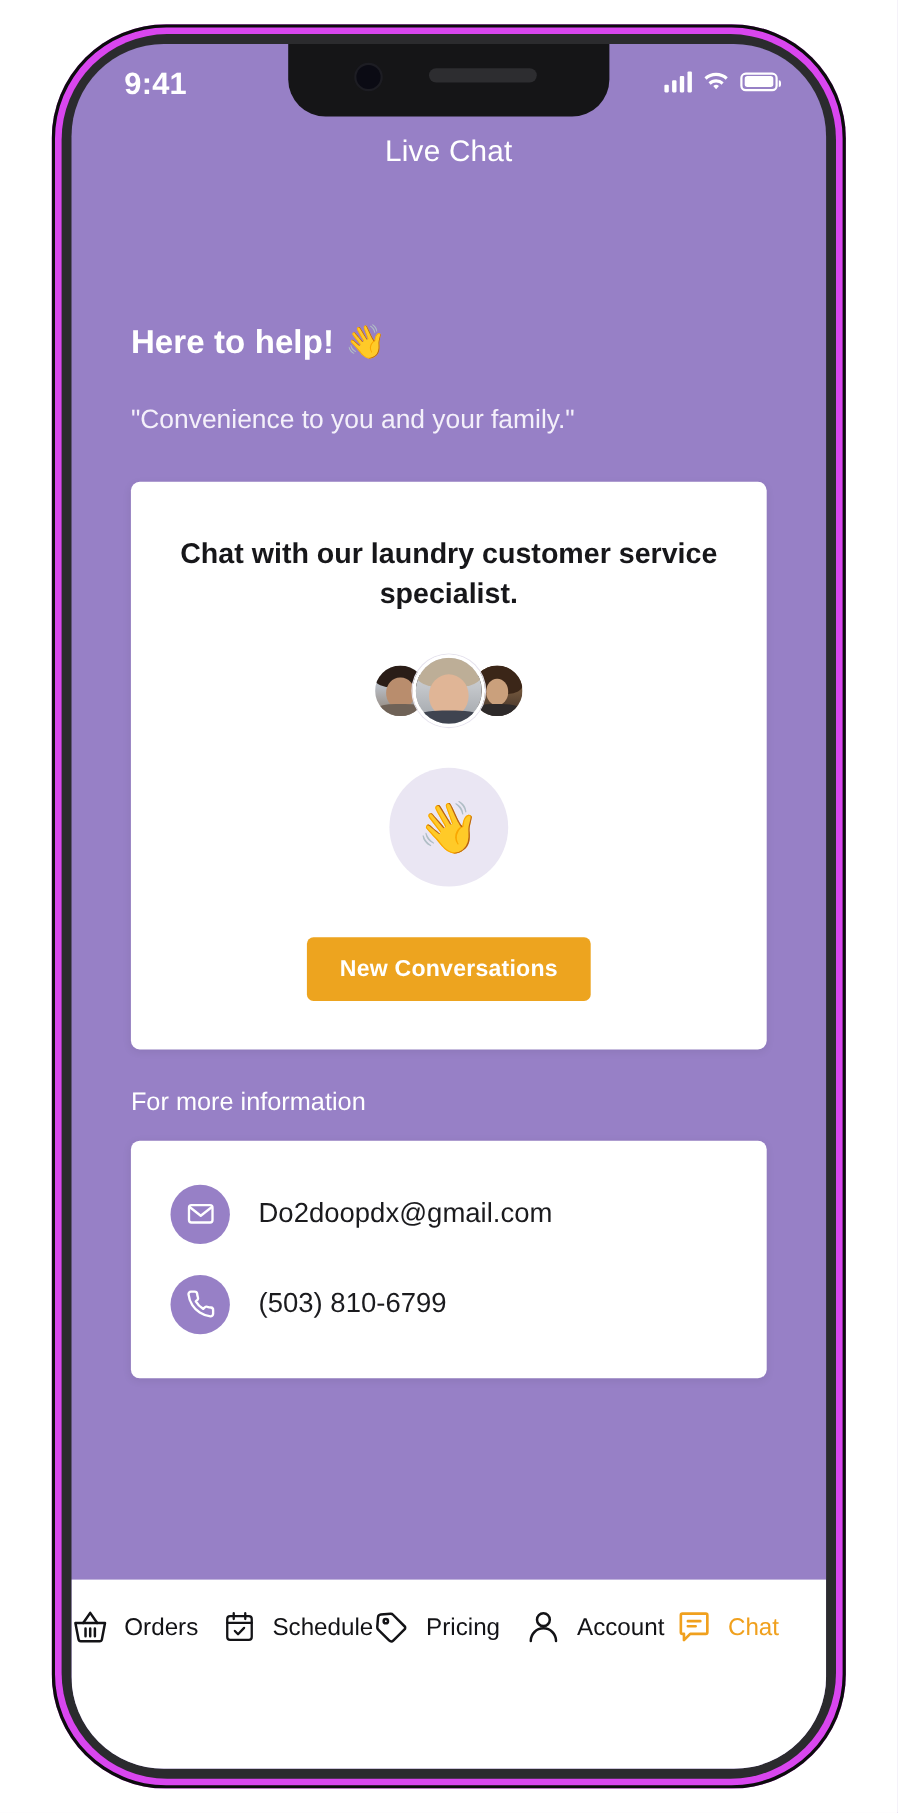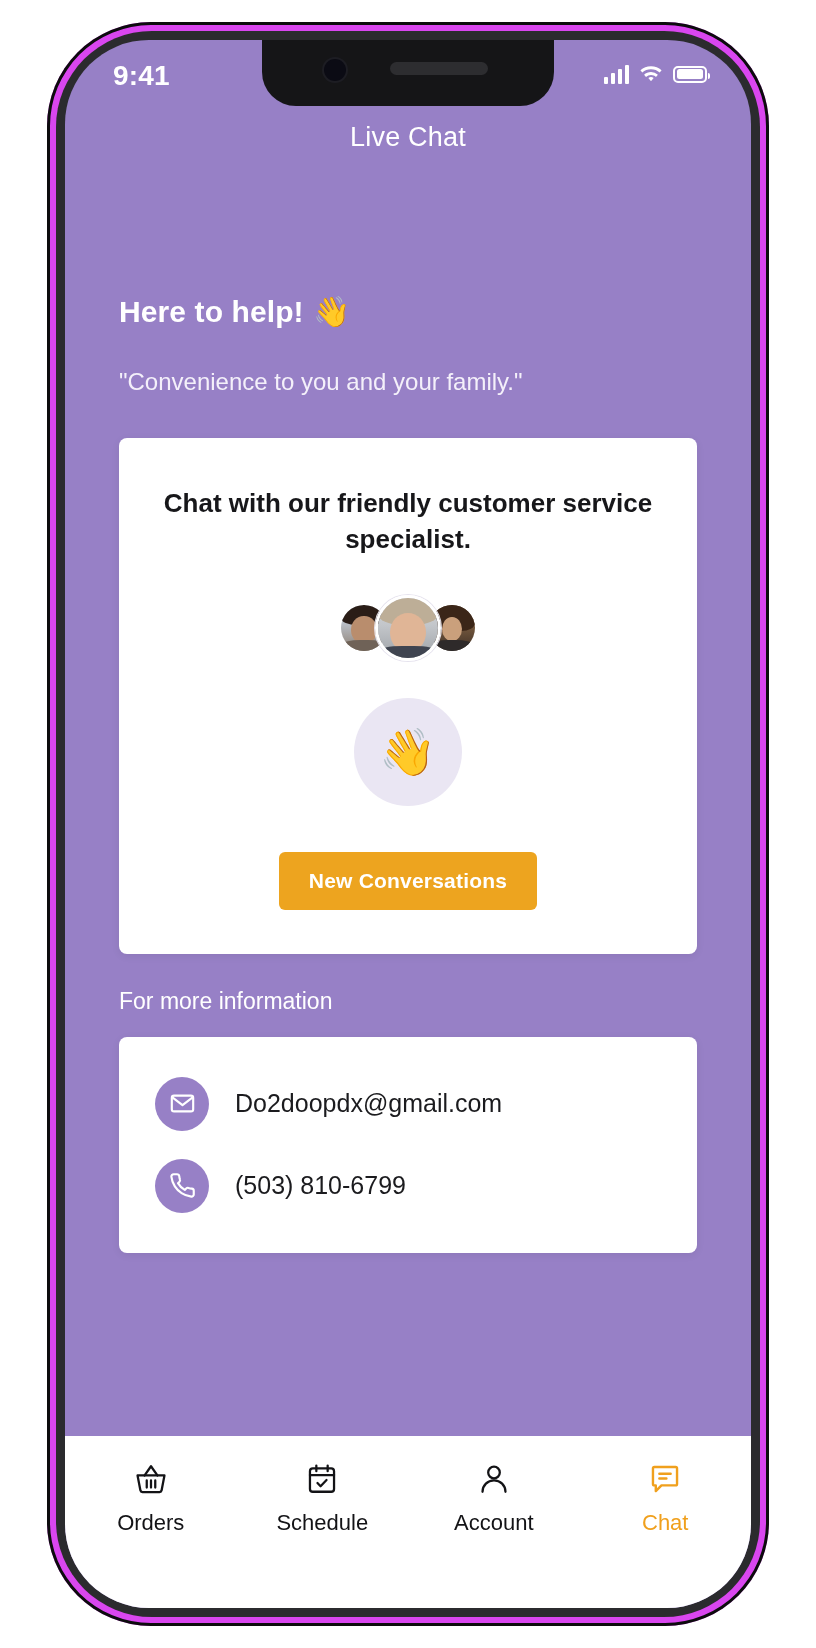--- a/index.html
+++ b/index.html
@@ -294,21 +294,21 @@
     background: #ffffff;
     display: flex;
     align-items: flex-start;
     justify-content: space-around;
     padding-top: 26px;
     z-index: 30;
   }
   .tab {
     width: 20%;
     display: flex;
-    flex-direction: column;
+    flex-direction: row;
     align-items: center;
     gap: 14px;
     cursor: pointer;
   }
   .tab svg { width: 34px; height: 34px; display: block; }
   .tab-label {
     font-size: 22px;
     font-weight: 500;
     color: #131316;
   }
@@ -370,21 +370,21 @@
         <div class="hero-head">
           <span>Here to help!</span>
           <span class="hero-emoji">👋</span>
         </div>
         <div class="hero-sub">
           <div>"Convenience to you and your family."</div>
         </div>
       </div>
 
       <div class="chat-card">
-        <div class="chat-card-title">Chat with our friendly customer service specialist.</div>
+        <div class="chat-card-title">Chat with our laundry customer service specialist.</div>
 
         <div class="avatars">
           <span class="av av-sm av-left a1">
             <span class="face f1"></span>
               <span class="hair"></span>
               <span class="skin"></span>
               <span class="body"></span>
           </span>
           <span class="av av-lg a2">
             <span class="face f2"></span>
@@ -443,20 +443,27 @@
         <div class="tab">
           <svg viewBox="0 0 24 24" fill="none" stroke="#131316" stroke-width="1.6" stroke-linecap="round" stroke-linejoin="round">
             <rect x="3.5" y="4.5" width="17" height="16.5" rx="2"></rect>
             <path d="M3.5 9.2h17"></path>
             <path d="M8 2.5v4M16 2.5v4"></path>
             <path d="M8.8 14.8l2.2 2.3 4.2-4.4"></path>
           </svg>
           <span class="tab-label">Schedule</span>
         </div>
 
+        <div class="tab">
+          <svg viewBox="0 0 24 24" fill="none" stroke="#131316" stroke-width="1.6" stroke-linecap="round" stroke-linejoin="round">
+            <path d="M20.6 13.3l-7.4 7.4a2 2 0 0 1-2.8 0l-7-7a2 2 0 0 1-.6-1.6l.5-6.2a2 2 0 0 1 1.8-1.8l6.2-.5a2 2 0 0 1 1.6.6l7.7 7.7a2 2 0 0 1 0 1.4z"></path>
+            <circle cx="8.3" cy="8.3" r="1.4"></circle>
+          </svg>
+          <span class="tab-label">Pricing</span>
+        </div>
 
         <div class="tab">
           <svg viewBox="0 0 24 24" fill="none" stroke="#131316" stroke-width="1.6" stroke-linecap="round" stroke-linejoin="round">
             <circle cx="12" cy="7.4" r="4.1"></circle>
             <path d="M3.9 21a8.1 8.1 0 0 1 16.2 0"></path>
           </svg>
           <span class="tab-label">Account</span>
         </div>
 
         <div class="tab active">

